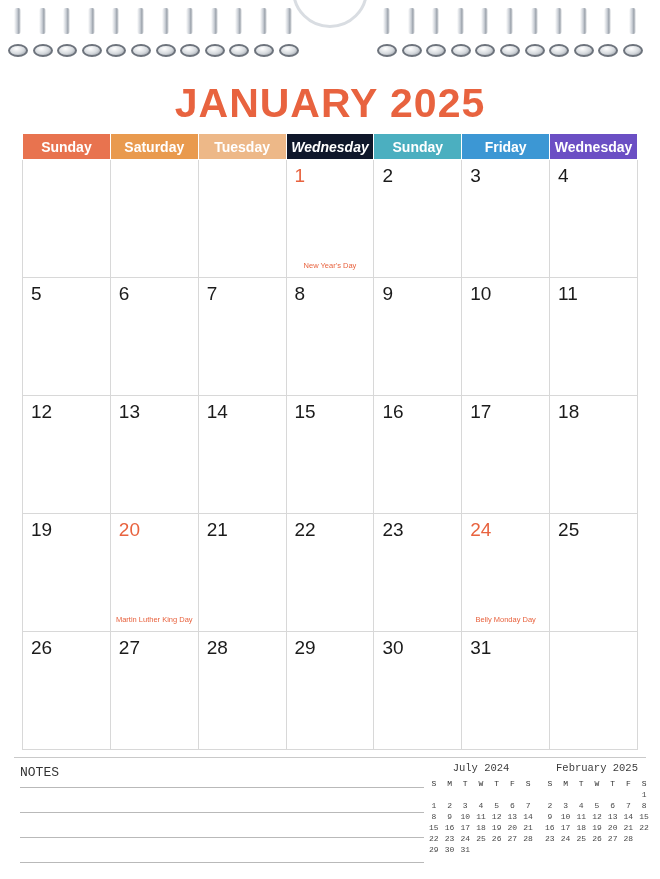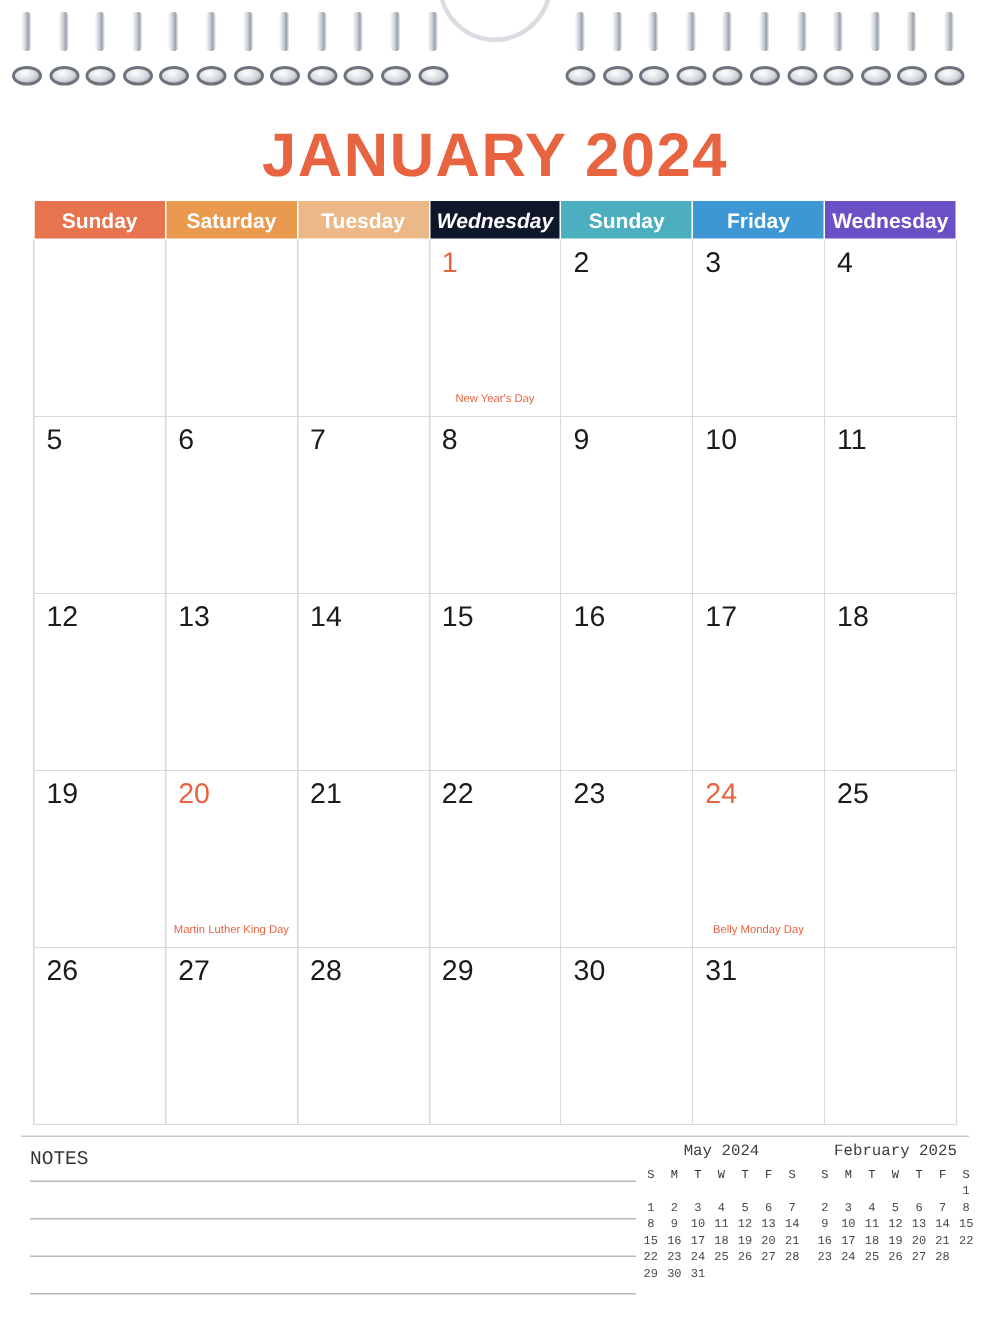--- a/index.html
+++ b/index.html
@@ -198,21 +198,21 @@
         <div class="ring" style="left: 475.4px;"></div>
         <div class="ring" style="left: 500px;"></div>
         <div class="ring" style="left: 524.6px;"></div>
         <div class="ring" style="left: 549.2px;"></div>
         <div class="ring" style="left: 573.8px;"></div>
         <div class="ring" style="left: 598.4px;"></div>
         <div class="ring" style="left: 623px;"></div>
       </div>
   </div>
 
-  <div class="title">JANUARY 2024</div>
+  <div class="title">JANUARY 2025</div>
 
   <table class="cal">
     <thead>
       <tr id="weekday-row">
           <th style="background: rgb(232, 115, 79);">Sunday</th>
           <th style="background: rgb(233, 154, 78);">Saturday</th>
           <th style="background: rgb(237, 184, 136);">Tuesday</th>
           <th style="background: #0f172a; font-style: italic;">Wednesday</th>
           <th style="background: rgb(75, 175, 192);">Sunday</th>
           <th style="background: rgb(60, 151, 212); margin-top: 43px;">Friday</th>
@@ -337,21 +337,21 @@
     <div class="notes-top-rule"></div>
     <div class="notes-label">NOTES</div>
     <div id="note-lines">
         <div class="note-line" style="top: 30px;"></div>
         <div class="note-line" style="top: 55px;"></div>
         <div class="note-line" style="top: 80px;"></div>
         <div class="note-line" style="top: 105px;"></div>
       </div>
 
     <div class="mini" id="mini-prev">
-      <div class="mini-title">May 2024</div>
+      <div class="mini-title">July 2024</div>
       <table>
         <thead>
             <tr id="mini0-head">
               <th>S</th>
               <th>M</th>
               <th>T</th>
               <th>W</th>
               <th>T</th>
               <th>F</th>
               <th>S</th>

